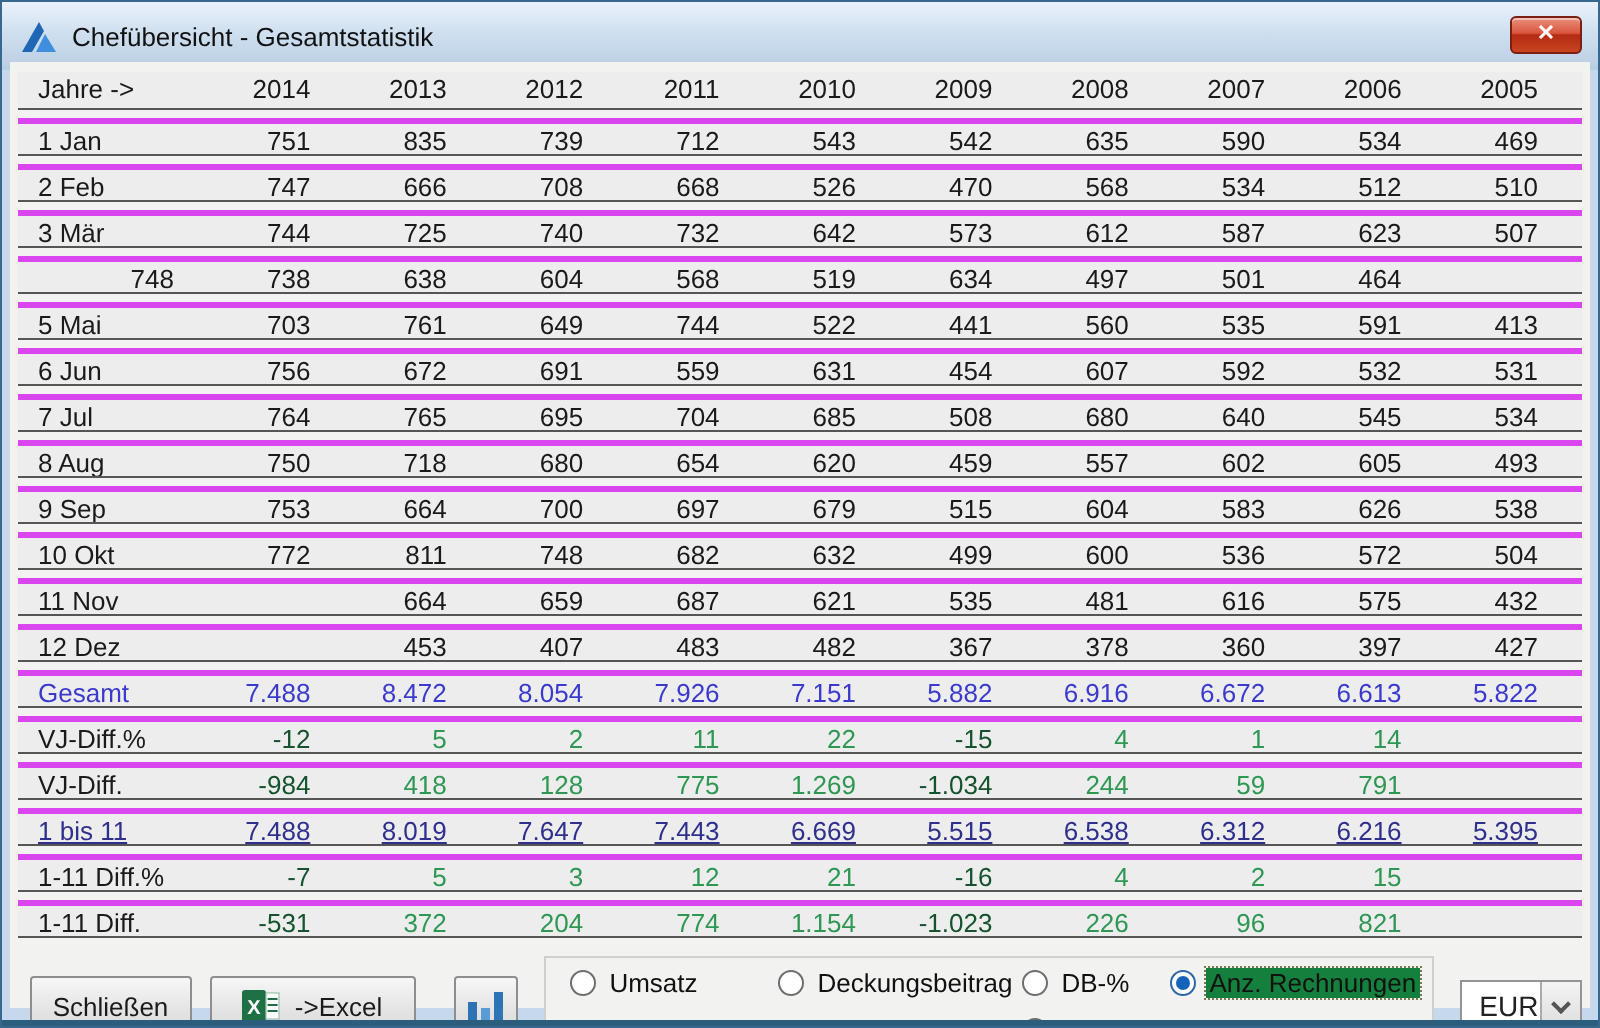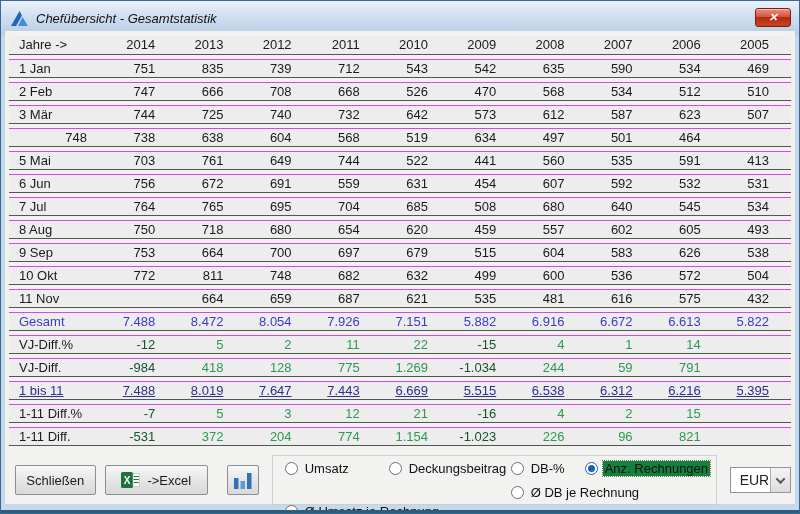--- a/index.html
+++ b/index.html
@@ -8,21 +8,21 @@
   .window {
     position:relative; width:800px; height:514px;
     background:#c5d8ec;
     border:1px solid #38678f;
     overflow:hidden;
   }
   
   .titlebar {
     position:absolute; top:0; left:0; right:0; height:30px;
     background:linear-gradient(#eaf2fb, #cfdff0 45%, #b9cde2);
-    display:flex; align-items:center; padding:17px 10px;font-style:italic;
+    display:flex; align-items:center; padding:17px 10px;
   }
   .titlebar .logo { width:17px; height:15px; margin-right:8px; }
   .title-text { font-size:13px; color:#111; }
   .close-btn {
     position:absolute; top:7px; right:8px; width:36px; height:19px;
     background:linear-gradient(#e9907f, #d9543c 45%, #b52a14 50%, #c8451f);
     border:1px solid #7c1f10; border-radius:3px;
     color:#fff; font-size:11px; font-weight:bold; line-height:17px; text-align:center;
     box-shadow:inset 0 1px 0 rgba(255,255,255,.45); cursor:default;
   }
@@ -35,21 +35,21 @@
 
   
   .grid-row {
     display:grid;
     grid-template-columns:100px repeat(10, 1fr);
     height:19px; line-height:17px; font-size:13px;
     margin-bottom:4px;
   }
   .band {
     background:#ededed;
-    border-top:1px solid #d946ef; border-bottom:1px solid #555;
+    border-top:3px solid #d946ef; border-bottom:1px solid #555;
   }
   .header-row { border-top:none; }
   .cell { text-align:right; padding-right:22px; color:#1a1a1a; overflow:hidden; white-space:nowrap; }
   .label-cell { text-align:left; padding-left:10px; color:#1a1a1a; }
   .row-total .cell { color:#3a3ace; }
   .row-total2 .cell { color:#2f2f8e;text-decoration:underline; }
   .cell.neg { color:#14532d; }
   .cell.pos { color:#2e9852; }
 
   
@@ -261,20 +261,33 @@
           <div class="cell"></div>
           <div class="cell">664</div>
           <div class="cell">659</div>
           <div class="cell">687</div>
           <div class="cell">621</div>
           <div class="cell">535</div>
           <div class="cell">481</div>
           <div class="cell">616</div>
           <div class="cell">575</div>
           <div class="cell">432</div>
+        </div>
+        <div class="grid-row band ">
+          <div class="cell label-cell">12 Dez</div>
+          <div class="cell"></div>
+          <div class="cell">453</div>
+          <div class="cell">407</div>
+          <div class="cell">483</div>
+          <div class="cell">482</div>
+          <div class="cell">367</div>
+          <div class="cell">378</div>
+          <div class="cell">360</div>
+          <div class="cell">397</div>
+          <div class="cell">427</div>
         </div>
         <div class="grid-row band row-total">
           <div class="cell label-cell">Gesamt</div>
           <div class="cell">7.488</div>
           <div class="cell">8.472</div>
           <div class="cell">8.054</div>
           <div class="cell">7.926</div>
           <div class="cell">7.151</div>
           <div class="cell">5.882</div>
           <div class="cell">6.916</div>

